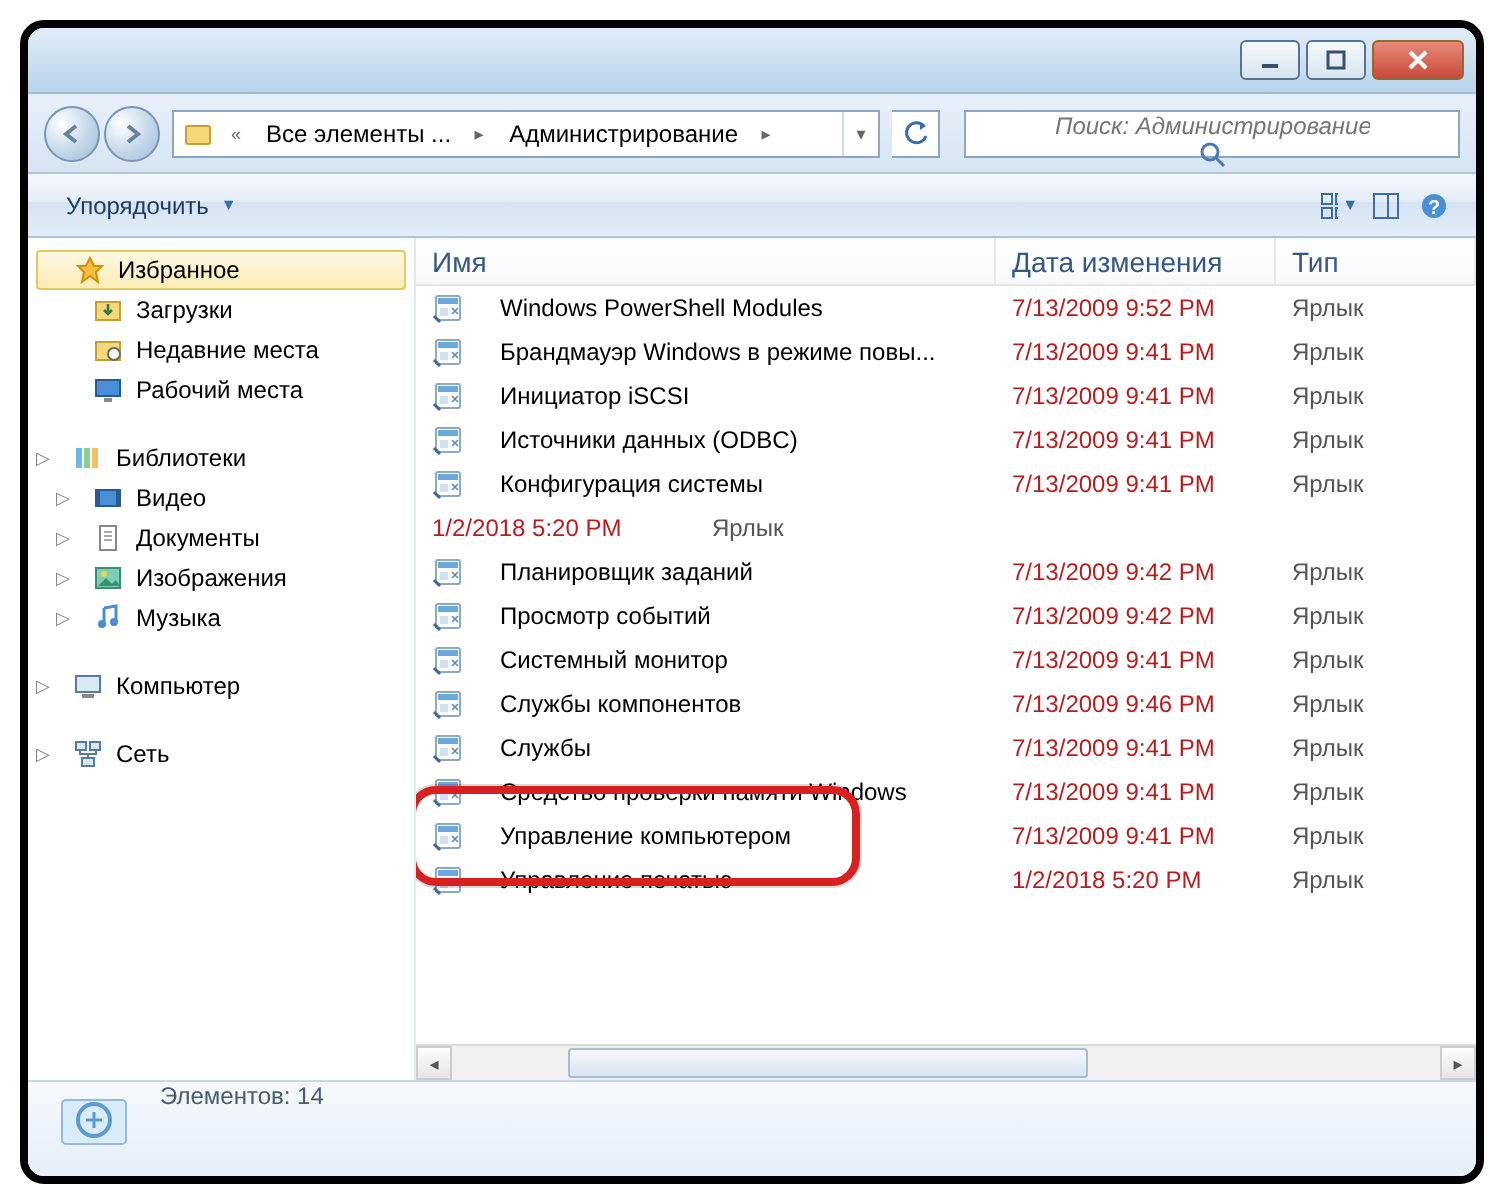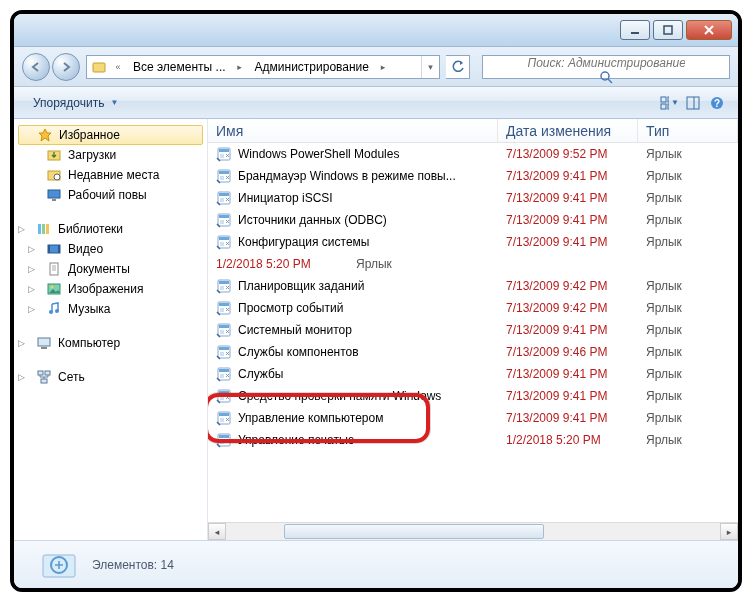--- a/index.html
+++ b/index.html
@@ -46,33 +46,33 @@
 
 .filelist { flex: 1; display: flex; flex-direction: column; min-width: 0; }
 .cols { display: flex; height: 24px; border-bottom: 1px solid #e5e5e5; background: linear-gradient(to bottom, #fff, #f7fafd); font-size: 14px; color: #355785; }
 .col { padding: 4px 8px; border-right: 1px solid #e8e8e8; display: flex; align-items: center; cursor: pointer; }
 .col.c1 { width: 290px; }
 .col.c2 { width: 140px; }
 .col.c3 { flex: 1; min-width: 60px; }
 
 .rows { flex: 1; overflow: hidden; position: relative; }
 .row { display: flex; height: 22px; align-items: center; font-size: 12px; cursor: pointer; }
-.cell1 { width: 290px; display: flex; align-items: center; gap: 6px; padding-left: 8px; white-space: nowrap; overflow: hidden; }
+.cell1 { width: 290px; display: flex; align-items: center; gap: 18px; padding-left: 8px; white-space: nowrap; overflow: hidden; }
 .cell2 { width: 140px; color: #b91c1c; padding-left: 8px; }
 .cell3 { flex: 1; color: #555; padding-left: 8px; }
 .ficon { width: 16px; height: 16px; flex-shrink: 0; display: flex; align-items: center; justify-content: center; }
 
 .highlight { position: absolute; border: 4px solid #d92020; border-radius: 14px; pointer-events: none; box-shadow: 0 0 0 1px rgba(0,0,0,0.15); }
 
 .hscroll { height: 18px; background: #f0f0f0; border-top: 1px solid #dcdcdc; display: flex; align-items: center; margin-top: 2px; }
 .hscroll .arrow { width: 18px; height: 100%; display: flex; align-items: center; justify-content: center; background: linear-gradient(#fdfdfd,#e5e5e5); border: 1px solid #ccc; font-size: 9px; color: #555; cursor: pointer; }
 .hscroll .track { flex: 1; height: 100%; background: #f0f0f0; position: relative; }
 .hscroll .thumb { position: absolute; left: 58px; width: 260px; top: 1px; bottom: 1px; background: linear-gradient(#f5f8fc,#d8e4f0); border: 1px solid #a8bcd4; border-radius: 2px; cursor: pointer; }
 
-.statusbar { height: 48px; background: linear-gradient(to bottom, #f5f9fd, #e5eef8); border-top: 1px solid #c8d8ea; display: flex; align-items: center; padding: 0 24px; gap: 12px; font-size: 12px; color: #4a5a6e; }
+.statusbar { height: 48px; background: linear-gradient(to bottom, #f5f9fd, #e5eef8); border-top: 1px solid #c8d8ea; display: flex; align-items: flex-start; padding: 0 12px; gap: 12px; font-size: 12px; color: #4a5a6e; }
 .status-icon { width: 42px; height: 38px; display: flex; align-items: center; justify-content: center; }
 </style>
 </head>
 <body>
 
 <div class="outer-border">
 
   <div class="titlebar">
     <div class="winbtn">
       <svg width="10" height="10">
@@ -196,21 +196,21 @@
             </span>
           <span>Недавние места</span>
         </div>
         <div class="tree-item">
           <span class="ticon16">
               <svg width="14" height="14">
                 <rect x="1" y="2" width="12" height="8" fill="#4a8fd6" stroke="#2a5a90"></rect>
                 <rect x="5" y="11" width="4" height="2" fill="#888"></rect>
               </svg>
             </span>
-          <span>Рабочий повы</span>
+          <span>Рабочий места</span>
         </div>
       </div>
 
       <div class="tree-group">
         <div class="tree-item head">
           <span class="tree-exp">▷</span>
           <span class="ticon16">
               <svg width="14" height="14">
                 <rect x="1" y="2" width="3" height="10" fill="#6abaf0"></rect>
                 <rect x="5" y="2" width="3" height="10" fill="#8ad090"></rect>

